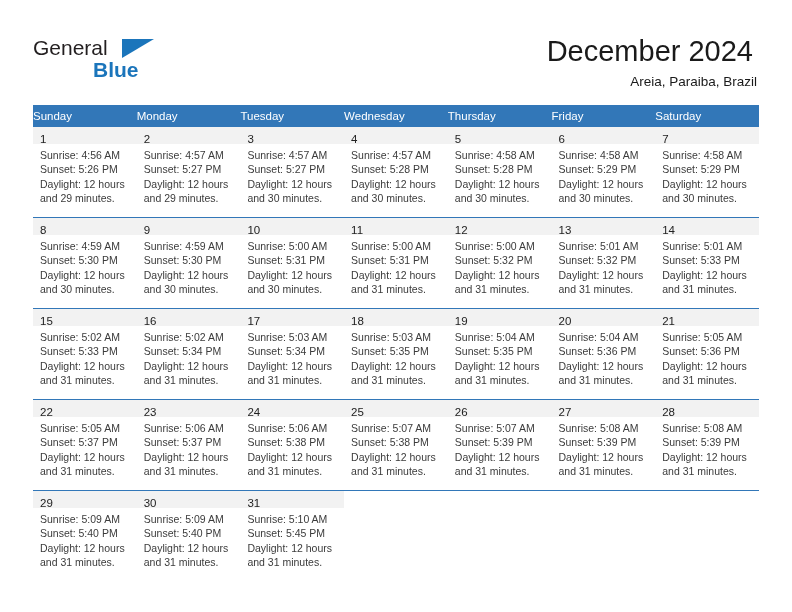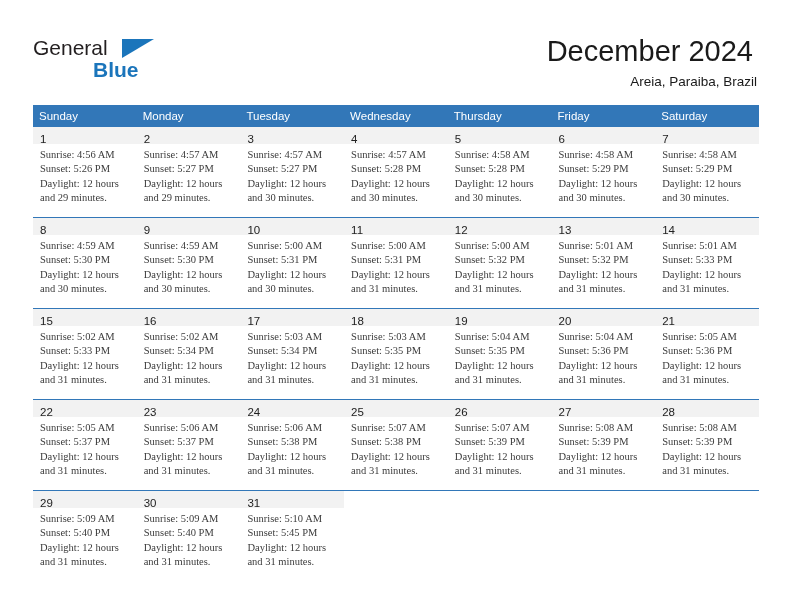--- a/index.html
+++ b/index.html
@@ -95,21 +95,21 @@
     table-layout: fixed;
   }
   .calendar col { width: 103.71px; }
 
   .dow-row th {
     background: #3277b8;
     color: #ffffff;
     font-size: 11.5px;
     font-weight: normal;
     text-align: left;
-    padding: 5px 0 5px 6px;
+    padding: 5px 0 5px 0;
     height: 19px;
     box-sizing: border-box;
     border: none;
   }
 
   .week-row td {
     vertical-align: top;
     padding: 0;
     border-top: 1px solid #3277b8;
     background: #ffffff;
@@ -130,21 +130,20 @@
     padding: 2px 0 0 7px;
     box-sizing: border-box;
   }
   .daynum {
     font-size: 11.5px;
     line-height: 14px;
     color: #222222;
   }
   .cell-lines {
     padding: 4px 5px 0 7px;
-    font-family: Liberation Serif, serif;
   }
   .cell-line {
     font-size: 10.5px;
     line-height: 14.4px;
     color: #3b3b3b;
     white-space: nowrap;
   }
   .cell-empty .daynum-band { background: #ffffff; }
 </style>
 </head>

